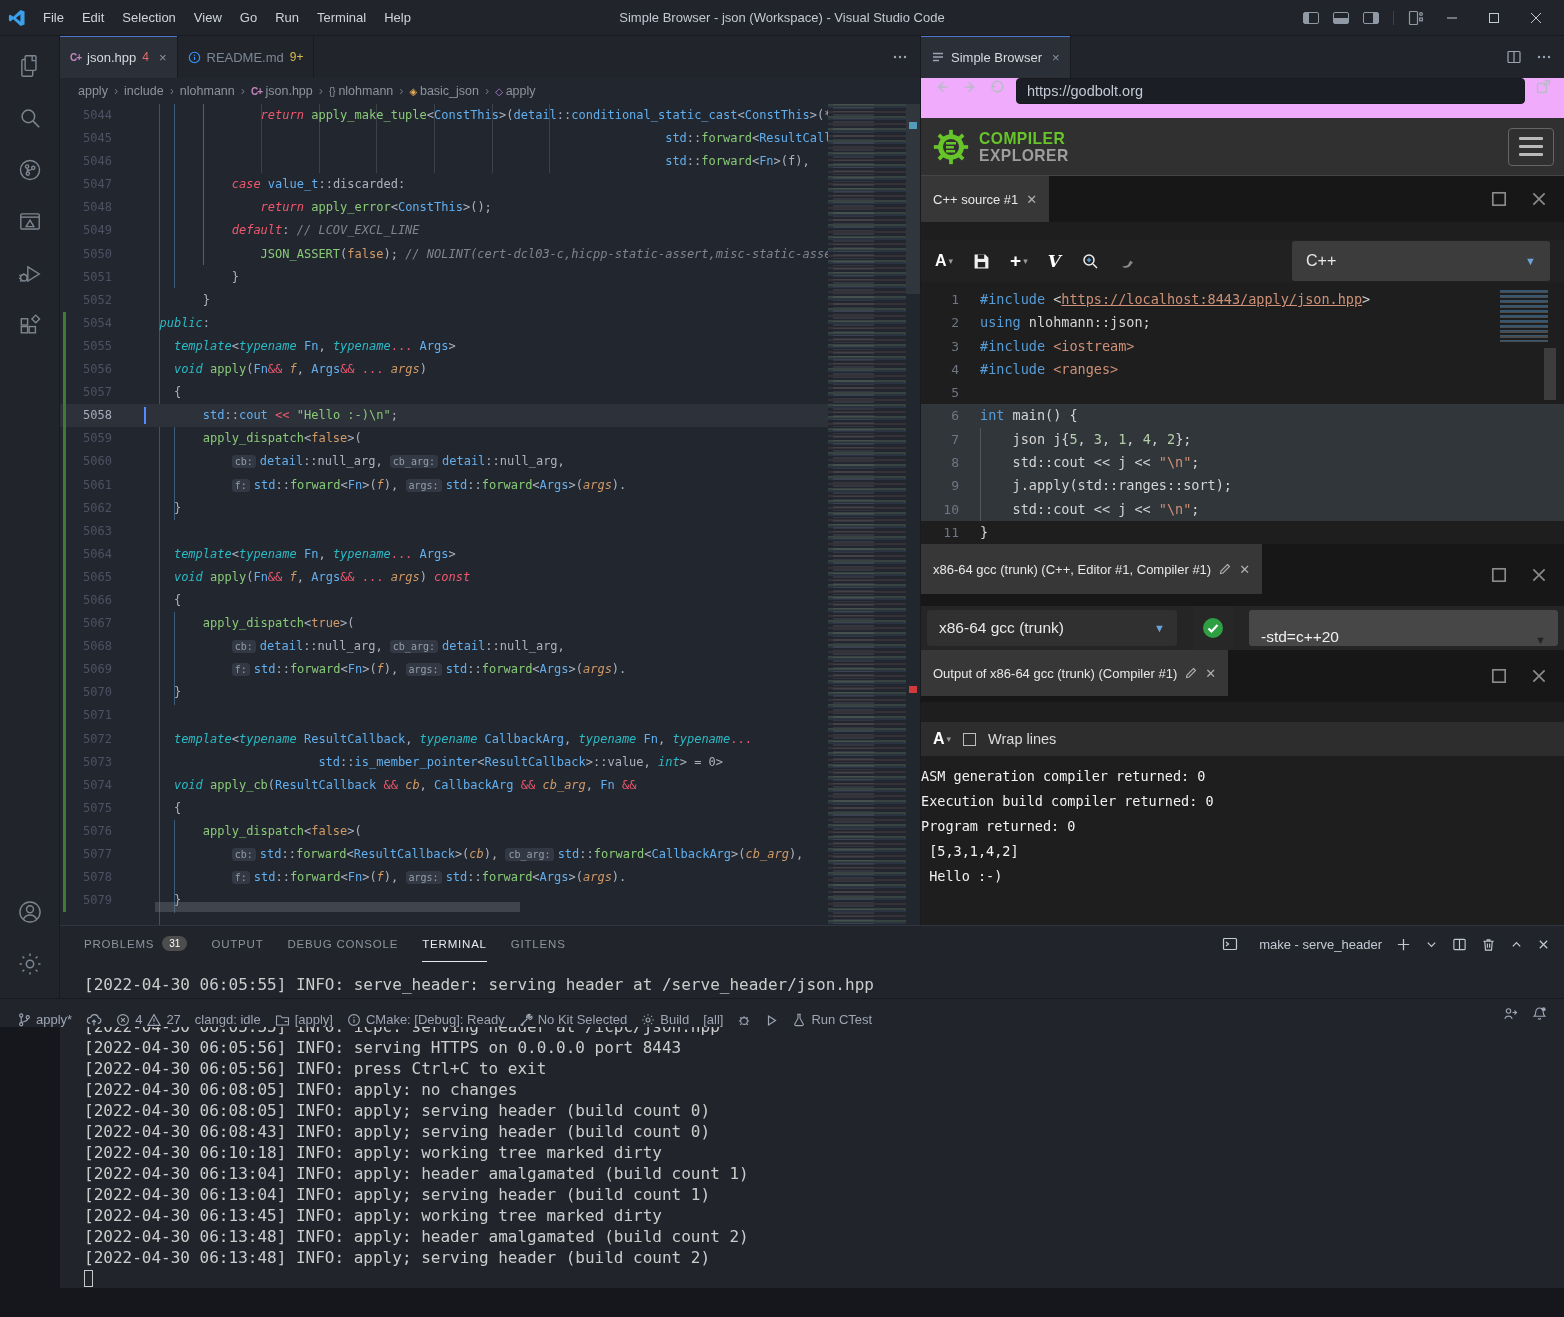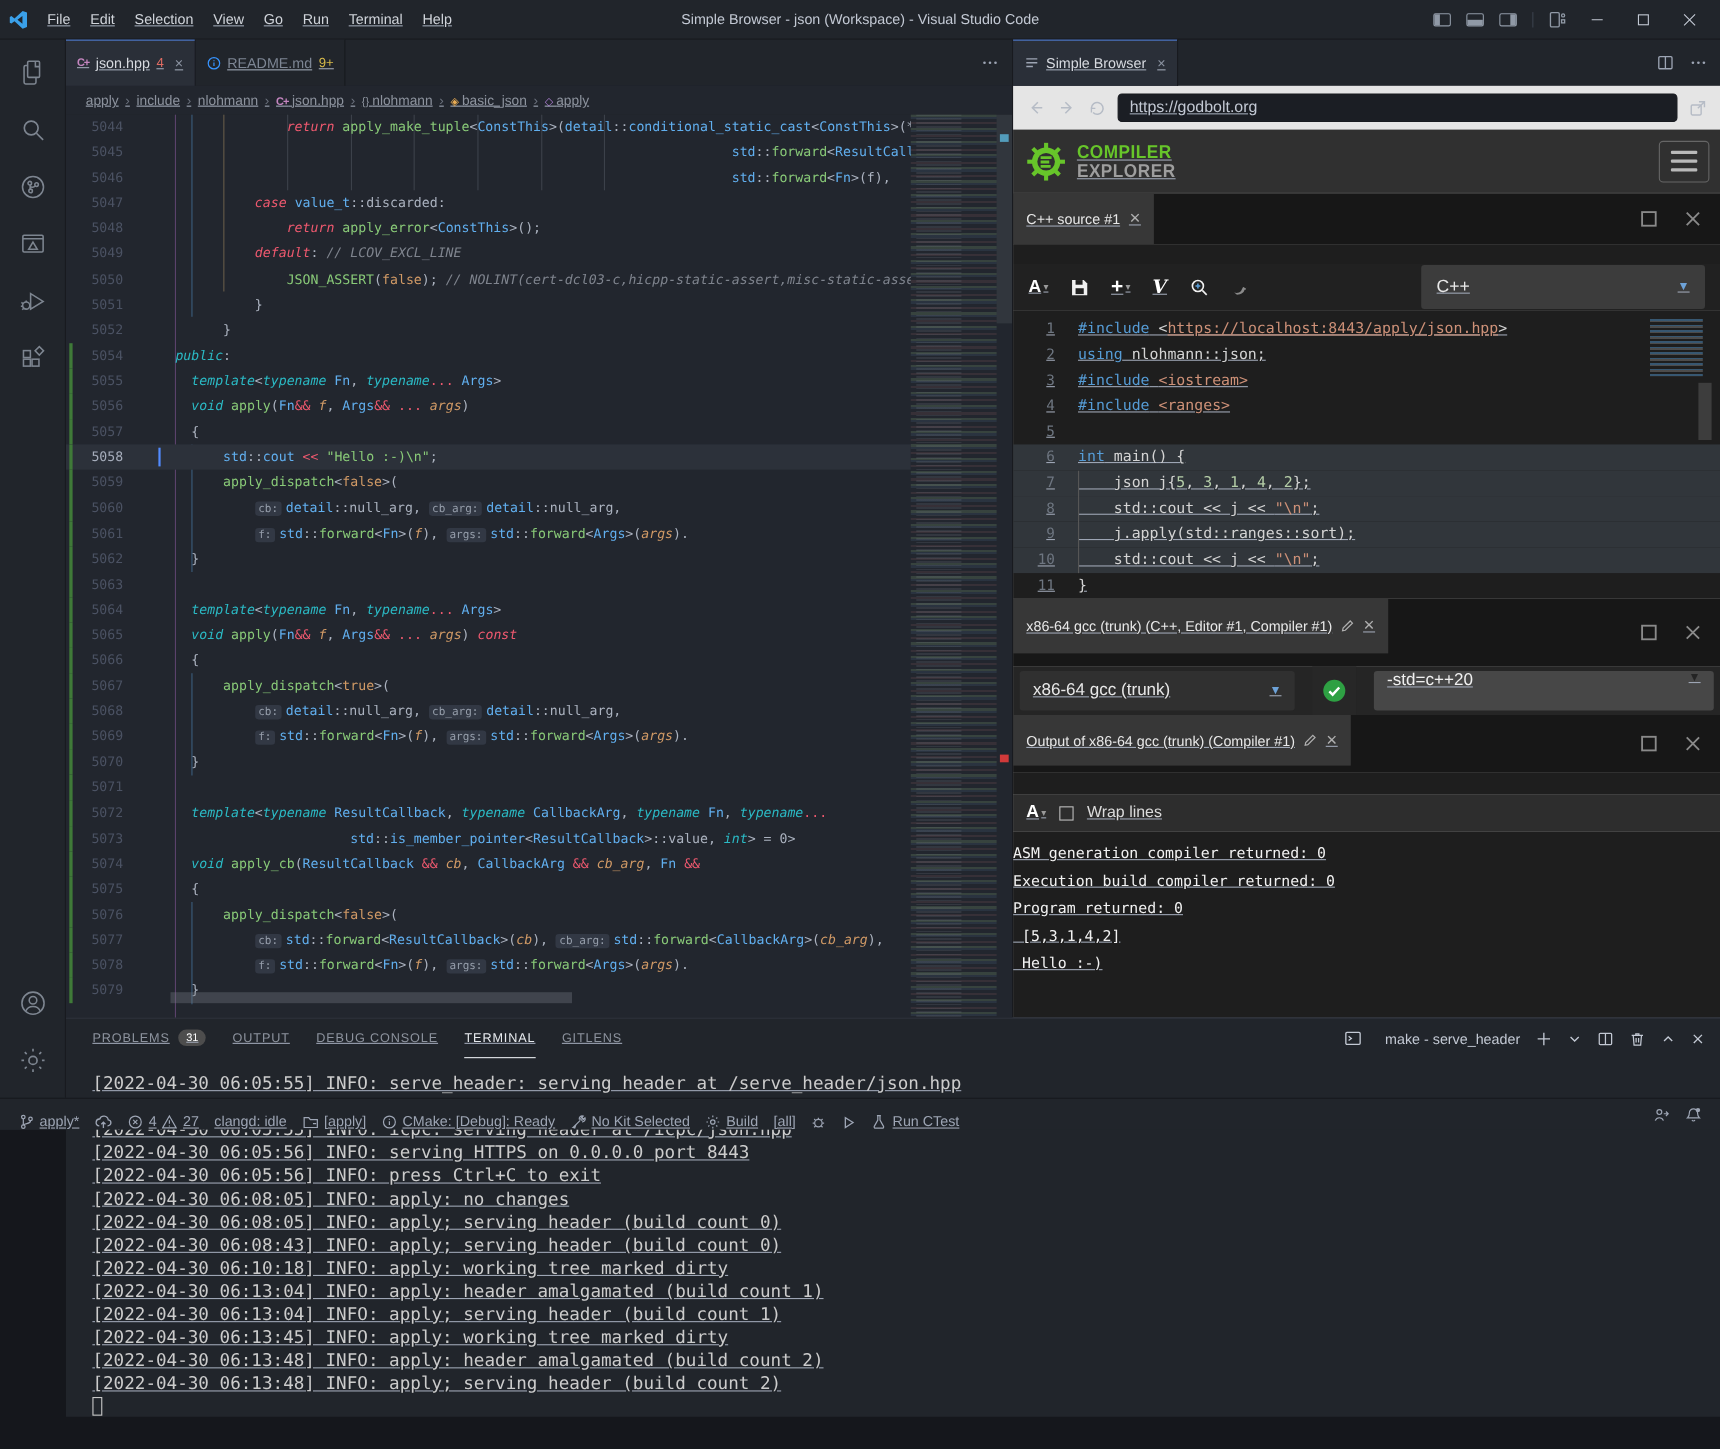--- a/index.html
+++ b/index.html
@@ -1,18 +1,18 @@
 <!DOCTYPE html>
 <html><head>
 <meta charset="utf-8">
 <style>
   * { box-sizing: border-box; margin:0; padding:0; }
   html,body { width:1564px; height:1317px; overflow:hidden; background:#15171c; }
   body { font-family:"Liberation Sans","DejaVu Sans",sans-serif; color:#9da5b4; font-size:13px; }
-  #app { width:1564px; height:1027px; display:flex; flex-direction:column; background:#21252b;text-decoration:underline; }
+  #app { width:1564px; height:1027px; display:flex; flex-direction:column; background:#21252b; }
   svg { display:block; }
 
   
   .titlebar { height:36px; background:#21252b; display:flex; align-items:center; position:relative; flex:none; border-bottom:1px solid #181a1f; }
   .vs-logo { width:34px; display:flex; justify-content:center; }
   .menu-bar { display:flex; }
   .menu-item { padding:0 9px; line-height:36px; color:#d0d4da; font-size:13px; cursor:default; }
   .win-title { position:absolute; left:50%; transform:translateX(-50%); color:#c3c9d4; font-size:13px; white-space:nowrap; }
   .titlebar-right { margin-left:auto; display:flex; align-items:center; gap:14px; padding-right:14px; }
   .lay { width:16px; height:12px; border:1px solid #9099a6; border-radius:2px; position:relative; }
@@ -75,21 +75,21 @@
     background:repeating-linear-gradient(180deg, rgba(130,170,120,.22) 0 2px, rgba(90,130,170,.14) 2px 4px, transparent 4px 7px, rgba(200,120,120,.12) 7px 9px, transparent 9px 12px); }
   .minimap::after { content:""; position:absolute; top:0; bottom:0; left:5px; right:32px;
     background:repeating-linear-gradient(180deg, rgba(171,178,191,.12) 0 1.5px, transparent 1.5px 3.5px); }
   .ruler { position:absolute; right:0; top:0; bottom:0; width:14px; }
   .ruler-mark { position:absolute; left:3px; width:8px; height:7px; }
   .hscroll { position:absolute; left:95px; top:798px; width:365px; height:10px; background:rgba(121,126,134,.35); }
   .vscroll { position:absolute; right:0; top:0; width:14px; height:190px; background:rgba(121,126,134,.18); }
 
   
   .browser-region { flex:1; display:flex; flex-direction:column; border-left:1px solid #181a1f; background:#21252b; min-width:0; }
-  .b-navbar { height:40px; display:flex; align-items:center; gap:10px; padding:0 12px; background:#e5e5e5; flex:none; }
+  .b-navbar { height:40px; display:flex; gap:10px; padding:0 12px; background:#f0abfc; flex:none; }
   .nav-ic { color:#b6bcc6; }
   .url-box { flex:1; height:26px; background:#1b1e24; border:1px solid #181a1f; border-radius:4px; display:flex; align-items:center; padding:0 10px; color:#c3c9d4; font-size:14.5px; }
   .ce { flex:1; background:#a3a3a3; display:flex; flex-direction:column; min-height:0; font-family:"Liberation Sans","DejaVu Sans",sans-serif; }
   .ce-nav { height:58px; background:#303030; border-bottom:1px solid #444; display:flex; align-items:center; padding:0 10px; flex:none; }
   .ce-logo-txt { margin-left:8px; font-weight:bold; font-size:17px; line-height:17px; letter-spacing:.5px; transform:scaleX(.92); transform-origin:left; }
   .ce-logo-txt .l1 { color:#67c52a; }
   .ce-logo-txt .l2 { color:#9e9e9e; }
   .ce-burger { margin-left:auto; width:46px; height:38px; border:1px solid #666; border-radius:4px; display:flex; flex-direction:column; justify-content:center; gap:5px; align-items:center; }
   .ce-burger span { width:24px; height:3px; background:#b9b9b9; border-radius:1px; }
   .ce-tabrow { background:#171717; display:flex; align-items:flex-start; flex:none; position:relative; }
@@ -111,21 +111,21 @@
   .ce-num { color:#b5cea8; } .ce-str { color:#ce9178; }
   .ce-lnk { color:#ce9178; text-decoration:underline; }
   .ce-mini { position:absolute; right:16px; top:8px; width:48px; height:52px;
     background:repeating-linear-gradient(180deg, rgba(86,156,214,.45) 0 1.5px, rgba(212,212,212,.25) 1.5px 3px, transparent 3px 5px); }
   .ce-vslider { position:absolute; right:8px; top:66px; width:12px; height:52px; background:rgba(121,121,121,.35); }
   .ce-guide { position:absolute; left:59px; width:1px; background:#565656; }
   .ce-comprow { height:44px; background:#252525; display:flex; align-items:center; gap:16px; padding:16px 6px; flex:none; }
   .ce-compiler-sel { width:250px; height:36px; background:#303030; border-radius:3px; display:flex; align-items:center; padding:0 12px; color:#e8e8e8; font-size:15.5px; }
   .ce-compiler-sel .caret { margin-left:auto; color:#6da2d8; font-size:11px; }
   .ce-check { width:40px; height:44px; background:#272727; display:flex; align-items:center; justify-content:center; }
-  .ce-opts { flex:1; height:36px; background:#474747; border-radius:3px; display:flex; align-items:flex-start; padding:0 12px; color:#f0f0f0; font-size:15.5px; }
+  .ce-opts { flex:1; height:36px; background:#474747; border-radius:3px; display:flex; align-items:flex-end; padding:0 12px; color:#f0f0f0; font-size:15.5px; }
   .ce-opts .caret { margin-left:auto; color:#242424; font-size:11px; }
   .ce-strip { height:20px; background:#1e1e1e; flex:none; }
   .ce-outbar { height:34px; background:#2d2d2d; display:flex; align-items:center; gap:12px; padding:0 12px; flex:none; }
   .wrap-box { width:13px; height:13px; border:1px solid #bdbdbd; background:transparent; }
   .wrap-lbl { color:#dcdcdc; font-size:14.5px; }
   .ce-output { flex:1; background:#1e1e1e; padding-top:8px; overflow:hidden; }
   .out-line { font:13.5px "DejaVu Sans Mono",monospace; line-height:25px; color:#f2f2f2; white-space:pre; }
 
   
   .panel { height:363px; background:#21252b; border-top:1px solid #30353f; display:flex; flex-direction:column; flex:none; }

